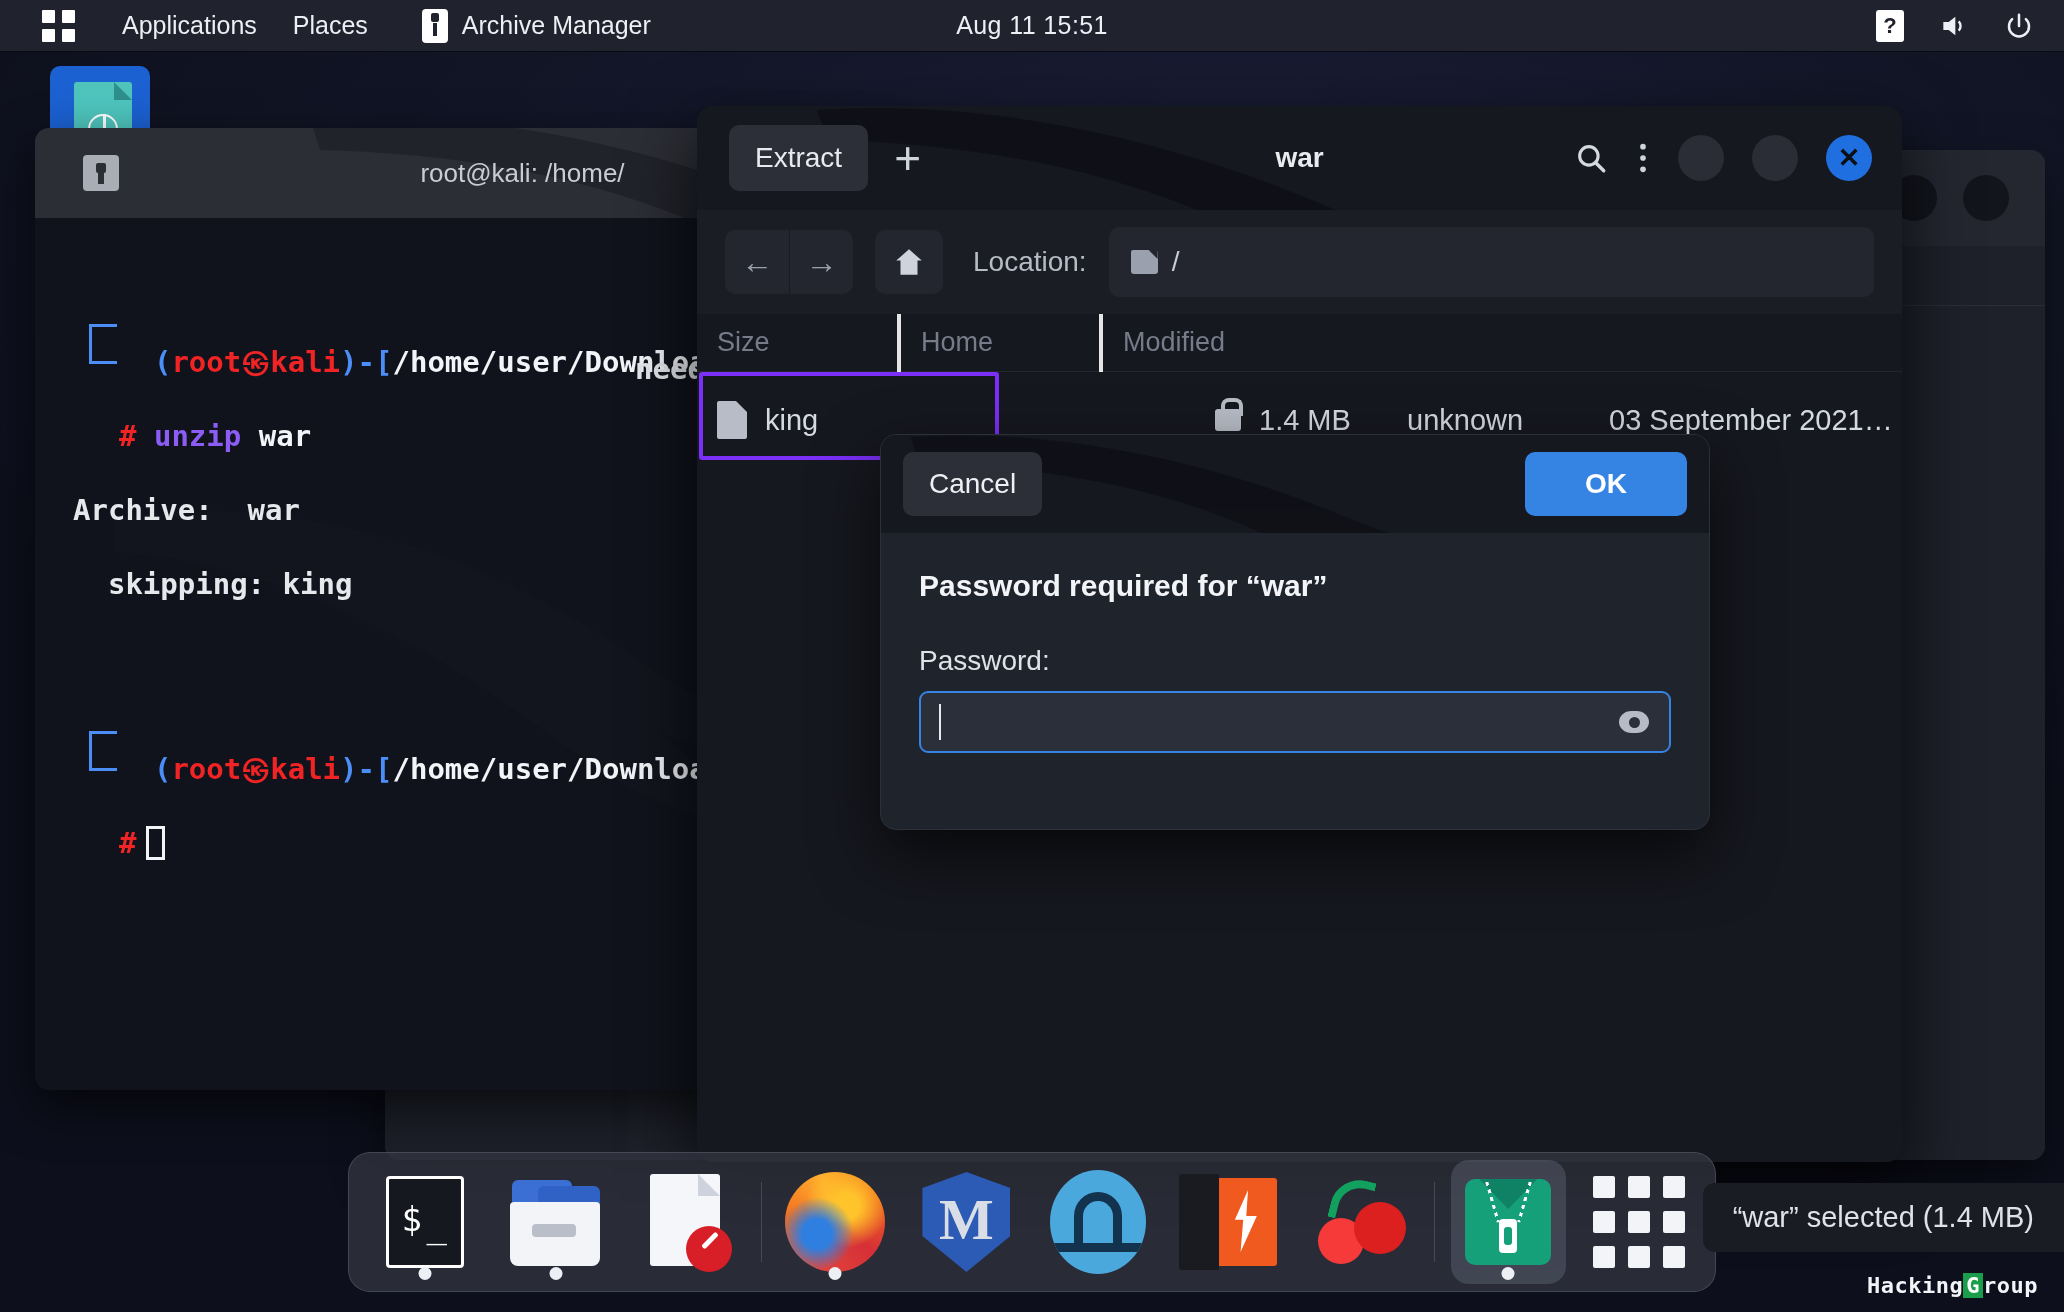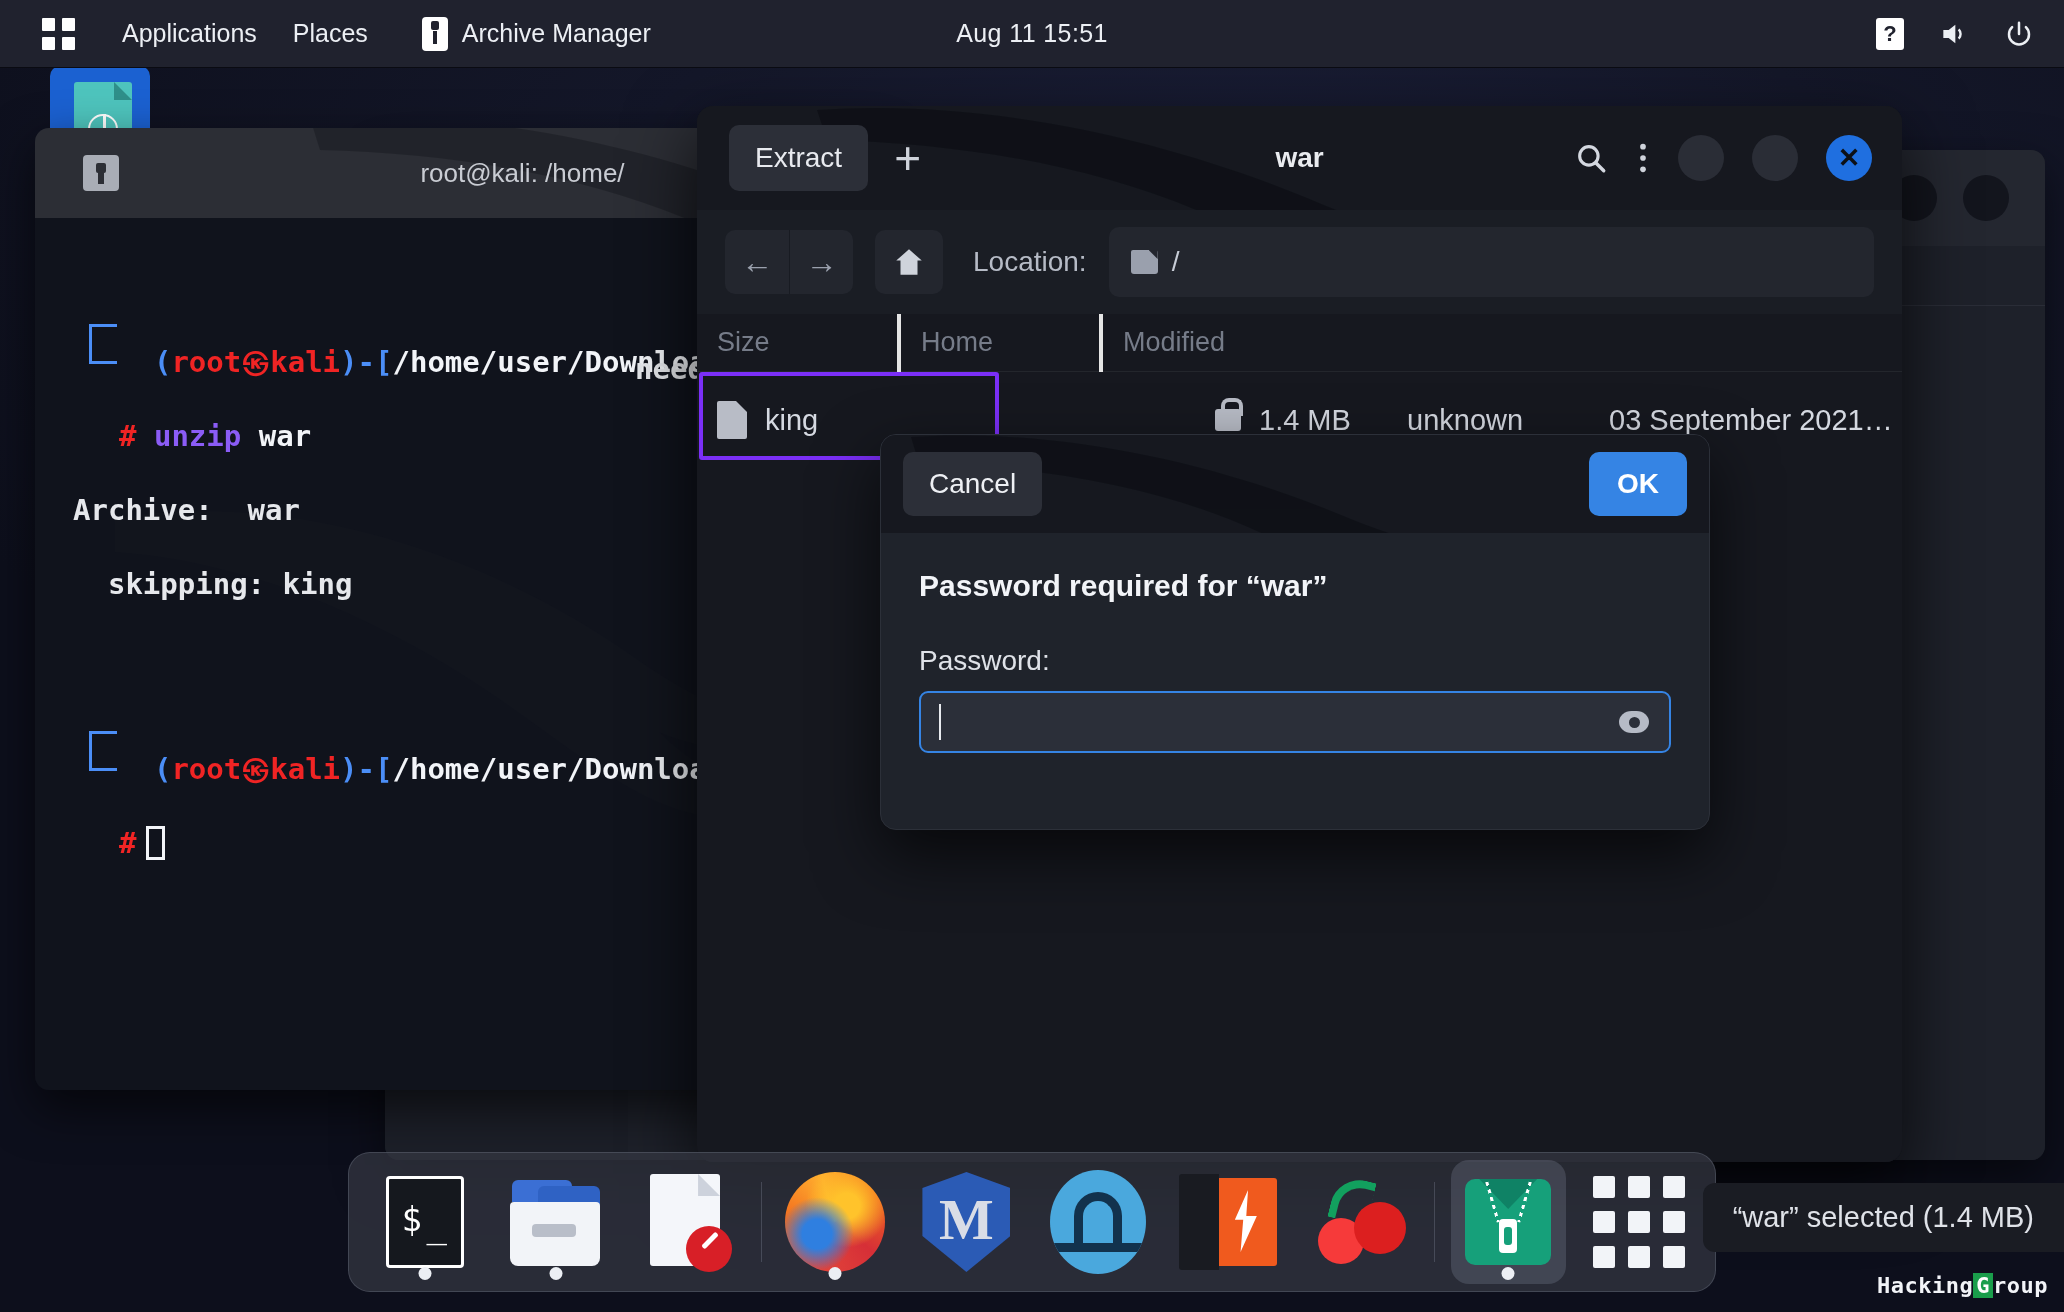--- a/index.html
+++ b/index.html
@@ -39,21 +39,21 @@
     border-width: 1px; border-top-color: rgba(150,165,215,.20);
     transform: rotate(-3deg);
   }
   .wp-dragon {
     position: absolute; left: 120px; top: 60px;
     width: 1500px; height: 700px; opacity: .55;
   }
 
   
   .topbar {
-    position: absolute; left: 0; top: 0; width: 2064px; height: 68px;
+    position: absolute; left: 0; top: 0; width: 2064px; height: 52px;
     background: #20222e;
     border-bottom: 1px solid #0a0b12;
     display: flex; align-items: center;
     color: #eceff4; font-size: 25px;
     z-index: 60;
   }
   .tb-apps-icon { margin-left: 42px; display: grid; grid-template-columns: 14px 14px; gap: 6px; }
   .tb-apps-icon i { width: 13px; height: 13px; background: #fff; display: block; border-radius: 1px; }
   .tb-item { padding: 0 18px; cursor: default; white-space: nowrap; }
   .tb-item.apps { margin-left: 28px; }
@@ -294,21 +294,21 @@
     height: 98px; position: relative; overflow: hidden; background: #16181f;
     display: flex; align-items: center; justify-content: space-between; padding: 0 22px;
   }
   .pw-head .pdrag { position: absolute; left: 20px; top: -32px; width: 640px; height: 200px; opacity: .72; }
   .pw-cancel {
     z-index: 2; background: #2c2f38; color: #eef0f4; font-size: 28px;
     padding: 16px 26px; border-radius: 10px; cursor: pointer;
   }
   .pw-ok {
     z-index: 2; background: #3584e4; color: #fff; font-size: 28px; font-weight: bold;
-    padding: 16px 28px; border-radius: 10px; cursor: pointer;
+    padding: 16px 60px; border-radius: 10px; cursor: pointer;
   }
   .pw-body { padding: 36px 38px 0 38px; }
   .pw-title { color: #f2f4f8; font-size: 30px; font-weight: bold; }
   .pw-label { color: #dfe2e8; font-size: 28px; margin-top: 42px; }
   .pw-inputwrap {
     margin-top: 14px; height: 62px; background: #2b2f39;
     border: 2px solid #3584e4; border-radius: 9px;
     display: flex; align-items: center; padding: 0 18px; position: relative;
   }
   .pw-caret { width: 2px; height: 36px; background: #e8eaef; }
@@ -390,21 +390,21 @@
   .ic-grid i { width: 22px; height: 22px; background:#f2f4f8; display:block; border-radius:2px; }
 
   
   .statusbar {
     position: absolute; right: 0; bottom: 60px;
     background: #1a1c23; color: #dfe2e8; font-size: 29px;
     padding: 18px 30px; border-radius: 12px 0 0 12px;
     z-index: 45;
   }
   .watermark {
-    position: absolute; right: 16px; bottom: 14px; z-index: 55;
+    position: absolute; right: 26px; bottom: 14px; z-index: 55;
     font-family: "DejaVu Sans Mono", monospace; font-size: 22px;
     font-weight: bold; color: #f2f4f8; letter-spacing: .5px;
   }
   .watermark .g { background:#1a9e4b; color:#fff; padding: 0 3px; }
 </style>
 </head>
 <body>
 
 <div id="root">
 

